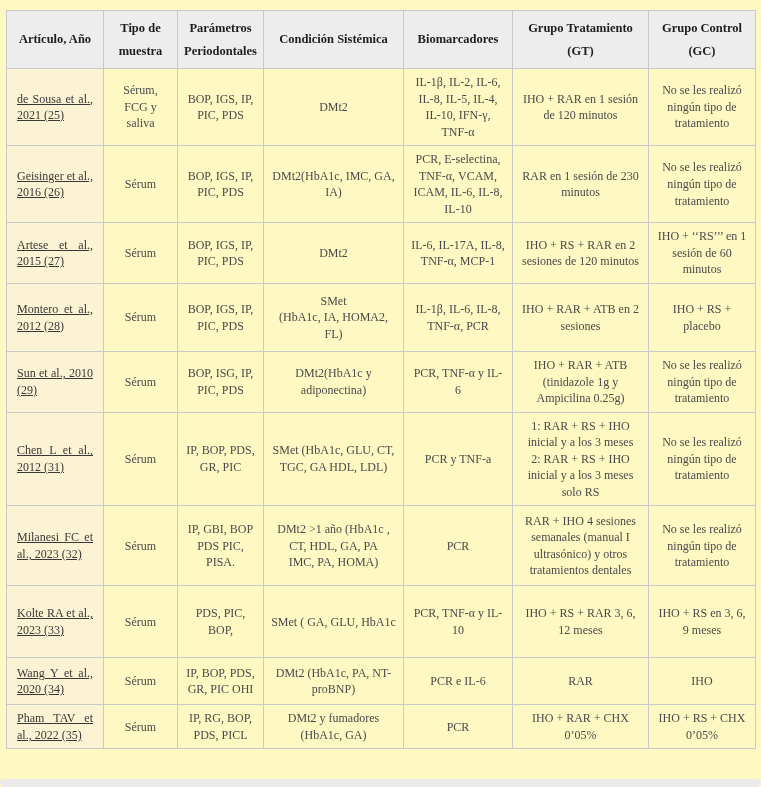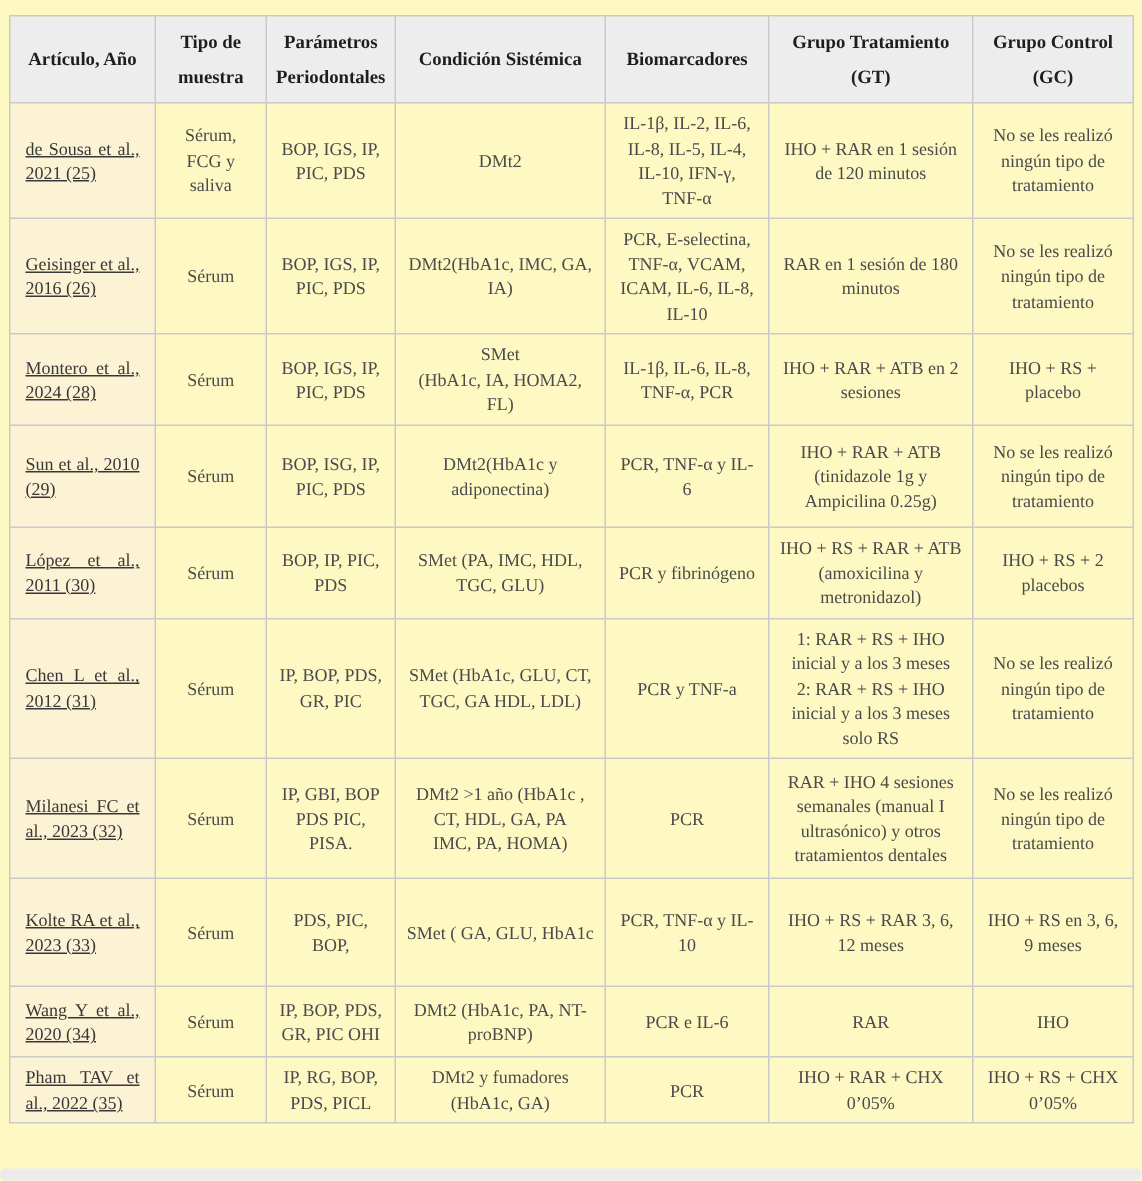--- a/index.html
+++ b/index.html
@@ -91,55 +91,55 @@
     <td>IHO + RAR en 1 sesión de 120 minutos</td>
     <td>No se les realizó ningún tipo de tratamiento</td>
   </tr>
 
   <tr>
     <td class="c-article">Geisinger et al., 2016 (26)</td>
     <td>Sérum</td>
     <td>BOP, IGS, IP, PIC, PDS</td>
     <td>DMt2(HbA1c, IMC, GA, IA)</td>
     <td>PCR, E-selectina, TNF-α, VCAM, ICAM, IL-6, IL-8, IL-10</td>
-    <td>RAR en 1 sesión de 180 minutos</td>
+    <td>RAR en 1 sesión de 230 minutos</td>
     <td>No se les realizó ningún tipo de tratamiento</td>
   </tr>
 
+  <tr>
+    <td class="c-article">Artese et al., 2015 (27)</td>
+    <td>Sérum</td>
+    <td>BOP, IGS, IP, PIC, PDS</td>
+    <td>DMt2</td>
+    <td>IL-6, IL-17A, IL-8, TNF-α, MCP-1</td>
+    <td>IHO + RS + RAR en 2 sesiones de 120 minutos</td>
+    <td>IHO + ‘‘RS’’’ en 1 sesión de 60 minutos</td>
+  </tr>
 
   <tr>
-    <td class="c-article">Montero et al., 2024 (28)</td>
+    <td class="c-article">Montero et al., 2012 (28)</td>
     <td>Sérum</td>
     <td>BOP, IGS, IP, PIC, PDS</td>
     <td>SMet
 (HbA1c, IA, HOMA2, FL)</td>
     <td>IL-1β, IL-6, IL-8, TNF-α, PCR</td>
     <td>IHO + RAR + ATB en 2 sesiones</td>
     <td>IHO + RS + placebo</td>
   </tr>
 
   <tr>
     <td class="c-article">Sun et al., 2010 (29)</td>
     <td>Sérum</td>
     <td>BOP, ISG, IP, PIC, PDS</td>
     <td>DMt2(HbA1c y adiponectina)</td>
     <td>PCR, TNF-α y IL-6</td>
     <td>IHO + RAR + ATB (tinidazole 1g y Ampicilina 0.25g)</td>
     <td>No se les realizó ningún tipo de tratamiento</td>
   </tr>
 
-  <tr>
-    <td class="c-article">López et al., 2011 (30)</td>
-    <td>Sérum</td>
-    <td>BOP, IP, PIC, PDS</td>
-    <td>SMet (PA, IMC, HDL, TGC, GLU)</td>
-    <td>PCR y fibrinógeno</td>
-    <td>IHO + RS + RAR + ATB (amoxicilina y metronidazol)</td>
-    <td>IHO + RS + 2 placebos</td>
-  </tr>
 
   <tr>
     <td class="c-article">Chen L et al., 2012 (31)</td>
     <td>Sérum</td>
     <td>IP, BOP, PDS, GR, PIC</td>
     <td>SMet  (HbA1c, GLU, CT, TGC, GA HDL, LDL)</td>
     <td>PCR y TNF-a</td>
     <td>1: RAR + RS + IHO inicial y a los 3 meses
 2: RAR + RS + IHO inicial y a los 3 meses solo RS</td>
     <td>No se les realizó ningún tipo de tratamiento</td>

